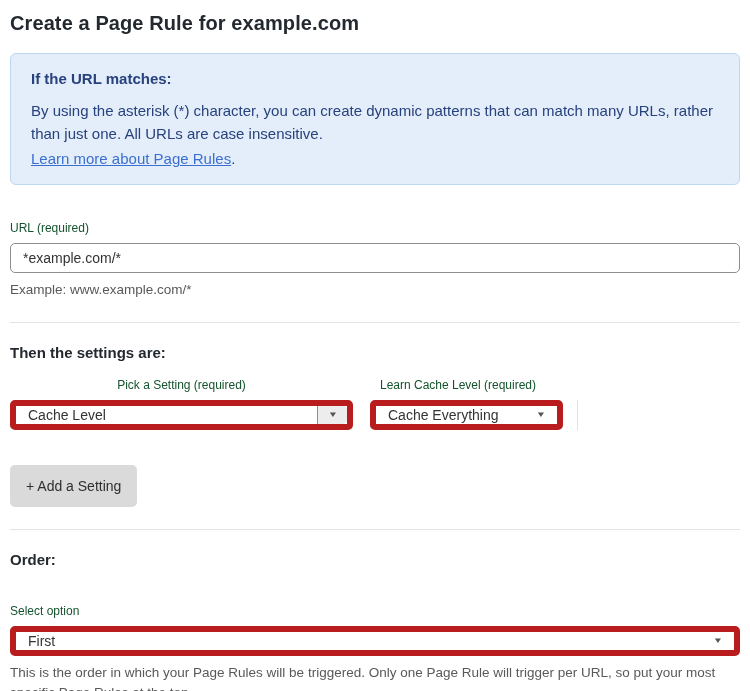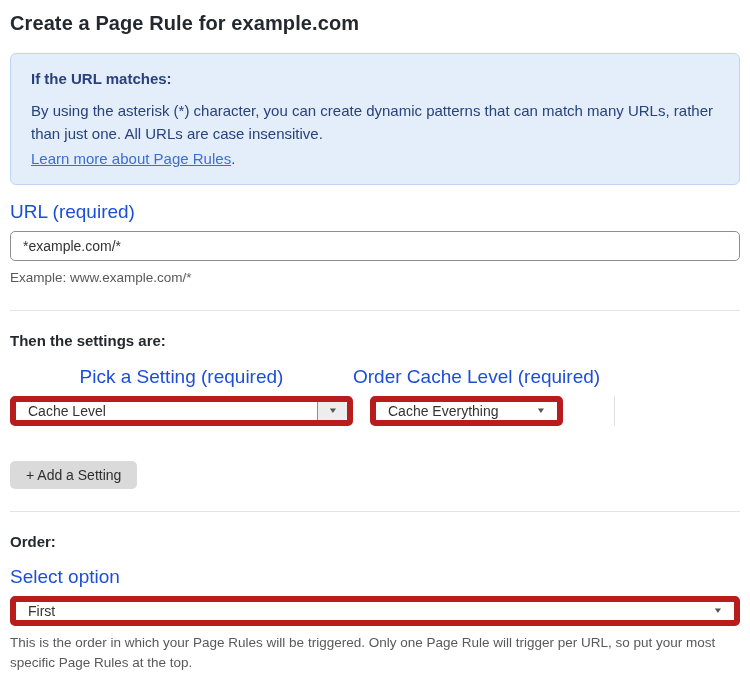--- a/index.html
+++ b/index.html
@@ -31,23 +31,23 @@
     font-size: 15px;
     margin-bottom: 9px;
   }
   .info-body { margin-bottom: 2px; }
   .info-link {
     color: #3a6fd0;
     text-decoration: underline;
     cursor: pointer;
   }
   .field-label {
-    color: #1d4ed8;
-    font-size: 19px;
-    margin: 16px 0 8px 0;
+    color: #14532d;
+    font-size: 12px;
+    margin: 36px 0 8px 0;
   }
   .text-input {
     width: 100%;
     height: 30px;
     border: 1px solid #8e8e8e;
     border-radius: 5px;
     padding: 0 12px;
     font-size: 14px;
     color: #333333;
     font-family: inherit;
@@ -122,21 +122,21 @@
     height: 30px;
     background: #e2e2e2;
     margin-left: 14px;
   }
   .add-setting-btn {
     margin-top: 35px;
     background: #dadada;
     color: #2f2f2f;
     border: none;
     border-radius: 5px;
-    height: 28px;
+    height: 42px;
     padding: 0 16px;
     font-size: 14px;
     font-family: inherit;
     cursor: pointer;
   }
   .order-select { width: 100%; margin-top: 0; justify-content: flex-end; }
 </style>
 </head>
 <body>
 
@@ -164,21 +164,21 @@
   <div class="settings-col">
     <div class="field-label">Pick a Setting (required)</div>
     <div class="select-box setting-select">
       <div class="select-value">Cache Level</div>
       <div class="arrow-segment">
         <span class="caret">▼</span>
       </div>
     </div>
   </div>
   <div class="settings-col">
-    <div class="field-label">Order Cache Level (required)</div>
+    <div class="field-label">Learn Cache Level (required)</div>
     <div class="select-box value-select">
       <div class="select-value">Cache Everything</div>
       <div class="arrow-plain">
         <span class="caret">▼</span>
       </div>
     </div>
   </div>
   <div class="col-divider"></div>
 </div>
 

